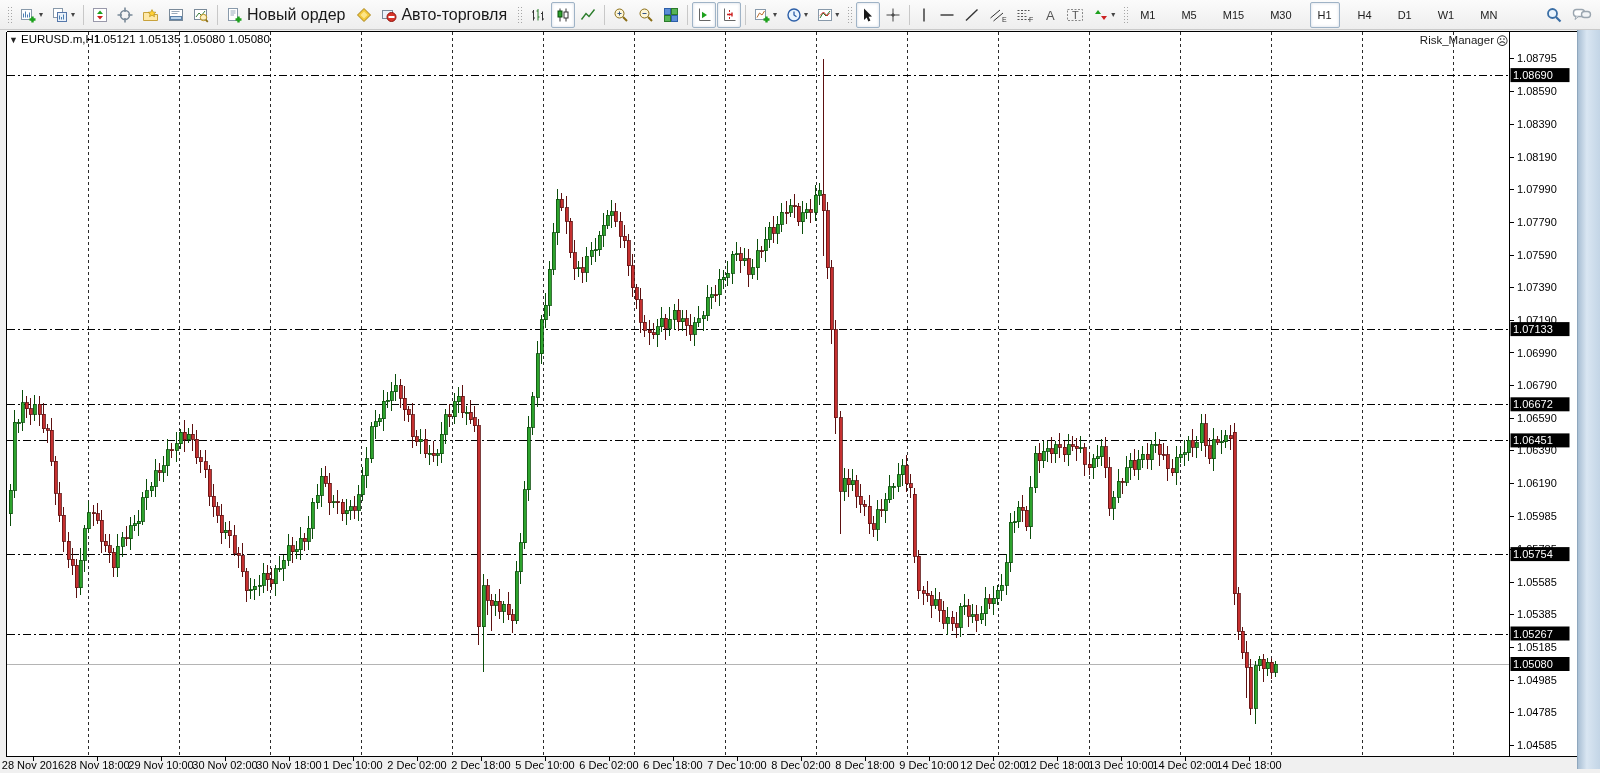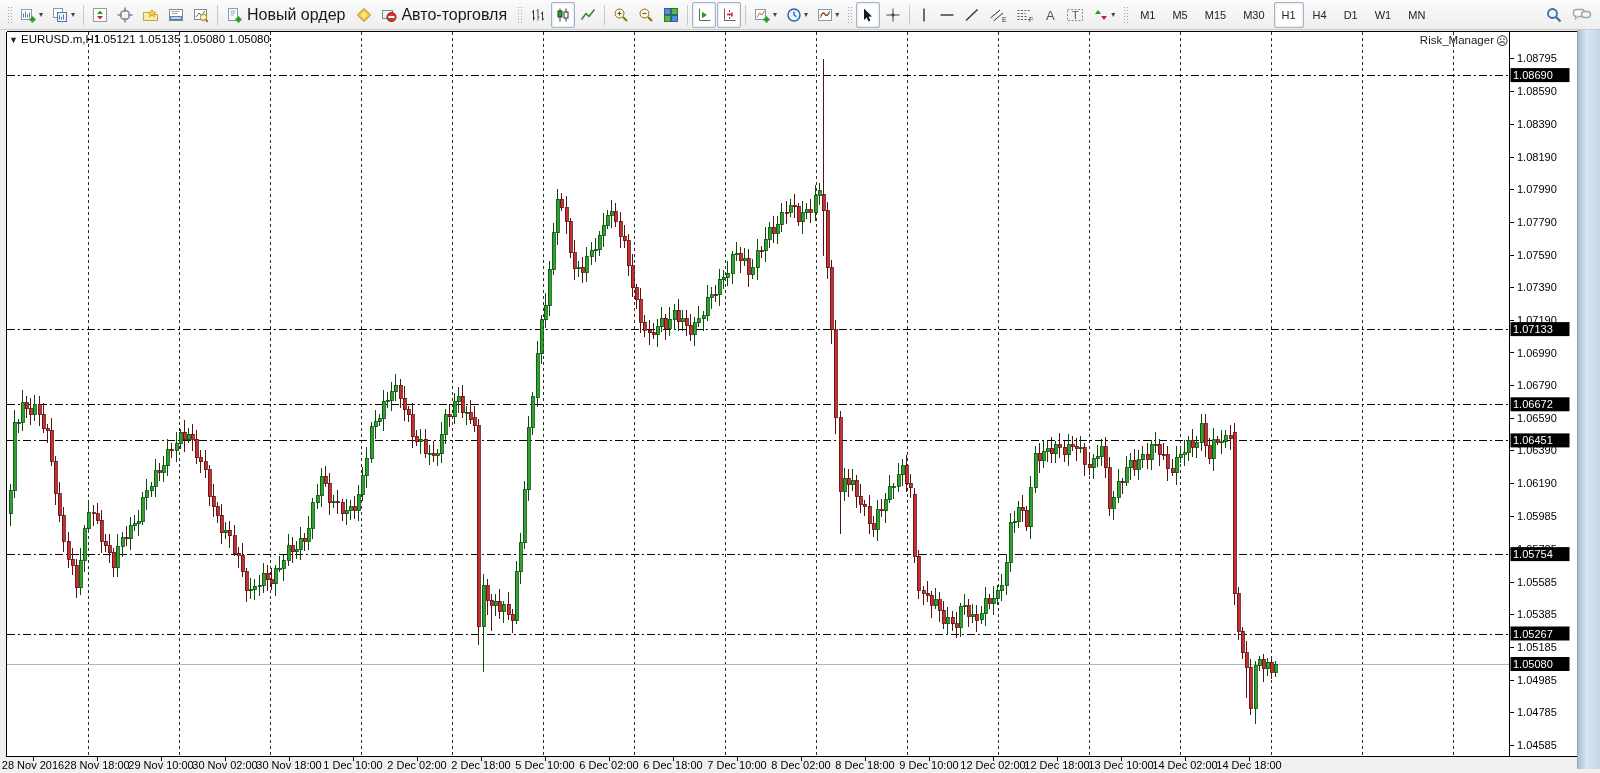--- a/index.html
+++ b/index.html
@@ -259,21 +259,21 @@
   </div>
   <div class="tbtn">
     <svg class="icn" width="16" height="16">
       <path d="M5 3l3 4H2z" fill="#1da11d"></path>
       <path d="M11 13l3-4H8z" fill="#c22"></path>
     </svg>
       <span class="caret">▾</span>
   </div>
 
   <div class="grip"></div>
-  <div id="tf-group" style="display:flex;align-items:center;gap:1px;">
+  <div id="tf-group" style="display:flex;align-items:center;gap:10px;">
       <div class="tbtn tf">
         <span class="lbl">M1</span>
       </div>
       <div class="tbtn tf">
         <span class="lbl">M5</span>
       </div>
       <div class="tbtn tf">
         <span class="lbl">M15</span>
       </div>
       <div class="tbtn tf">

